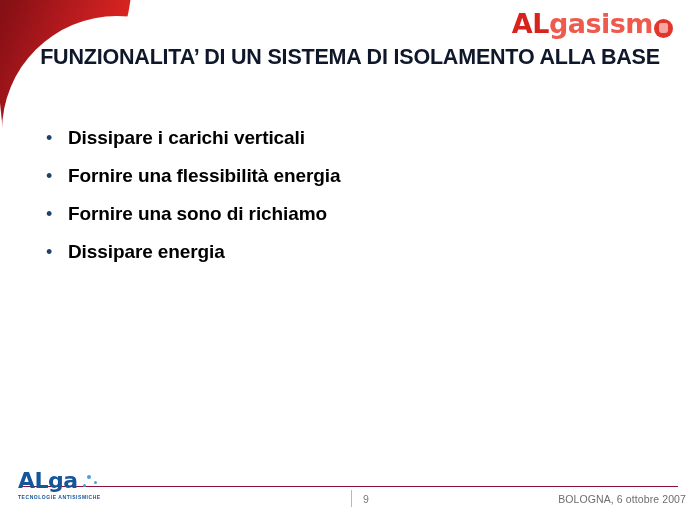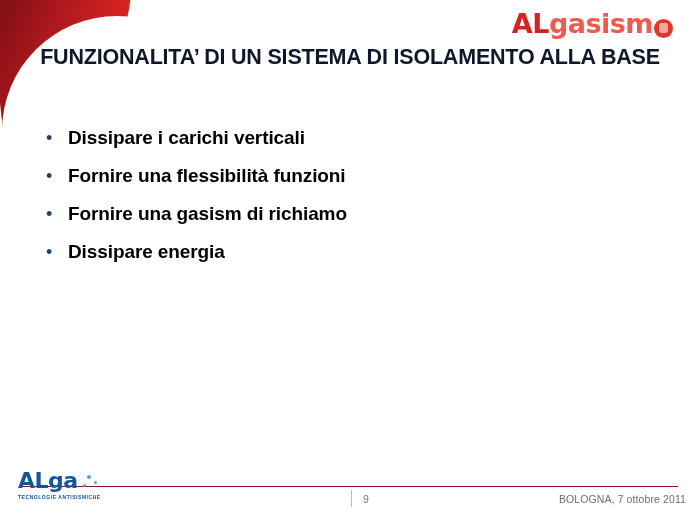--- a/index.html
+++ b/index.html
@@ -240,37 +240,37 @@
 
   <div class="slide-title">FUNZIONALITA’ DI UN SISTEMA DI ISOLAMENTO ALLA BASE</div>
 
   <div class="bullets">
     <div class="bullet-row">
       <span class="bullet-dot">•</span>
       <span class="bullet-text">Dissipare i carichi verticali</span>
     </div>
     <div class="bullet-row">
       <span class="bullet-dot">•</span>
-      <span class="bullet-text">Fornire una flessibilità funzioni</span>
-    </div>
-    <div class="bullet-row">
-      <span class="bullet-dot">•</span>
-      <span class="bullet-text">Fornire una gasism di richiamo</span>
+      <span class="bullet-text">Fornire una flessibilità energia</span>
+    </div>
+    <div class="bullet-row">
+      <span class="bullet-dot">•</span>
+      <span class="bullet-text">Fornire una sono di richiamo</span>
     </div>
     <div class="bullet-row">
       <span class="bullet-dot">•</span>
       <span class="bullet-text">Dissipare energia</span>
     </div>
   </div>
 
 
   <div class="footer-rule"></div>
 
   <div class="footer-logo">
     <div><span class="fl-word">ALga</span><span class="fl-dots"><i class="d1"></i><i class="d2"></i><i class="d3"></i></span></div>
     <div class="fl-sub">TECNOLOGIE ANTISISMICHE</div>
   </div>
 
   <div class="footer-sep"></div>
   <div class="footer-page">9</div>
-  <div class="footer-event">BOLOGNA, 7 ottobre 2011</div>
+  <div class="footer-event">BOLOGNA, 6 ottobre 2007</div>
 
 </div>
 
 </body></html>

